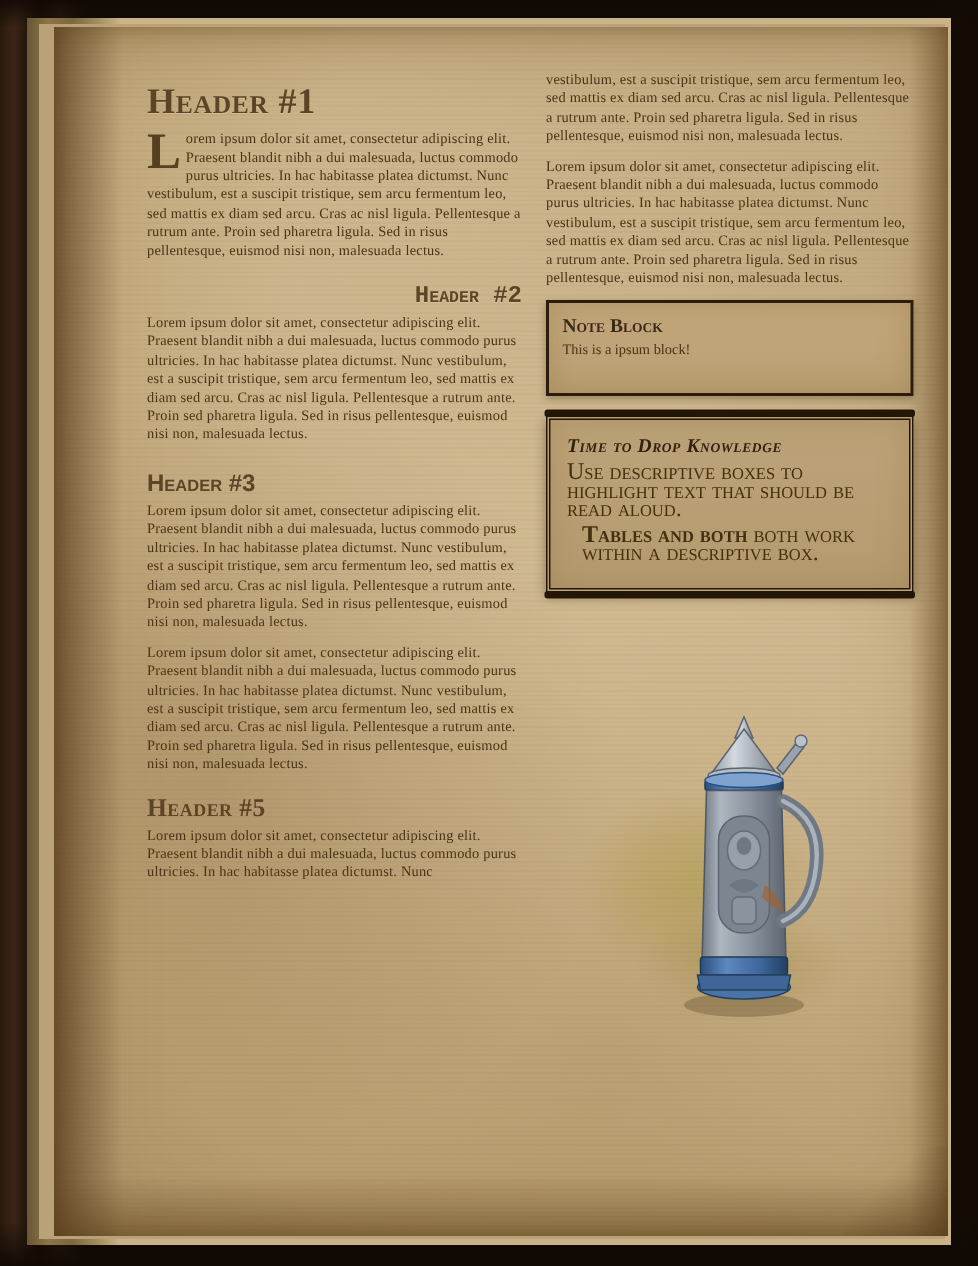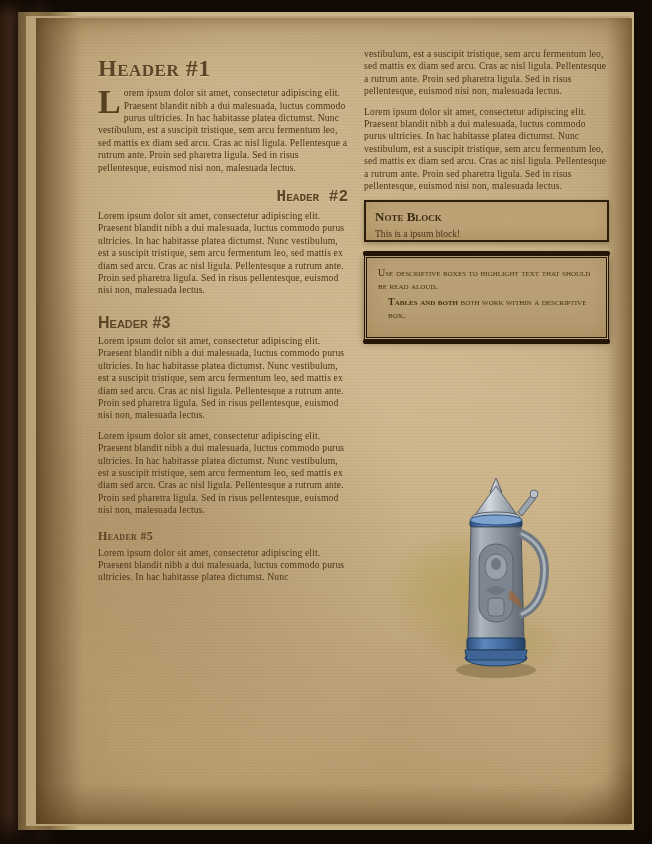--- a/index.html
+++ b/index.html
@@ -113,21 +113,21 @@
     font-size:16px;color:#5c4426;margin:17px 0 3px 0;
   }
   h4.h-title{
     font-family:"Liberation Serif", serif;
     font-variant:small-caps;font-weight:700;
     font-size:14px;color:#5c4426;margin:12px 0 3px 0;
   }
   h5.h-title{
     font-family:"Liberation Serif", serif;
     font-variant:small-caps;font-weight:700;
-    font-size:12px;color:#5c4426;margin:12px 0 3px 0;
+    font-size:17px;color:#5c4426;margin:12px 0 3px 0;
     letter-spacing:.3px;
   }
   p.body{
     font-family:"Liberation Serif", serif;
     font-size:9.6px;
     line-height:12.4px;
     color:#4a3418;
     margin:0 0 8px 0;
     text-align:left;
     letter-spacing:.15px;
@@ -141,21 +141,21 @@
     color:#55401f;
     font-family:"Liberation Serif", serif;
   }
   .col-right p.body{ font-size:9.6px; }
 
   
   .note-block{
     position:relative;
     background:linear-gradient(180deg,#c2a87c,#b99f73);
     border:2px solid #2c1c0c;
-    padding:7px 9px 0 9px;
+    padding:7px 9px 22px 9px;
     box-shadow:0 2px 5px rgba(60,40,15,.35), inset 0 0 20px rgba(140,105,55,.35);
   }
   .note-title{
     font-family:"Liberation Serif", serif;
     font-variant:small-caps;font-weight:700;
     font-size:13px;color:#3b2a13;margin:0 0 3px 0;
   }
   .note-text{
     font-family:"Liberation Serif", serif;
     font-size:9.6px;color:#4a3418;margin:0;line-height:12px;
@@ -179,21 +179,21 @@
     background:#241607;border-radius:2px;
   }
   .desc-title{
     font-family:"Liberation Serif", serif;
     font-variant:small-caps;font-weight:700;font-style:italic;
     font-size:13px;color:#32220e;margin:0 0 4px 0;letter-spacing:.4px;
   }
   .desc-text{
     font-family:"Liberation Serif", serif;
     font-variant:small-caps;
-    font-size:10px;color:#44300f;margin:0 0 4px 0;line-height:12.5px;
+    font-size:16px;color:#44300f;margin:0 0 4px 0;line-height:12.5px;
   }
   .desc-text b{font-weight:700;}
   .desc-text.indent{ padding-left:10px; }
 
   
   .stein-wrap{
     position:absolute;left:330px;top:440px;width:250px;height:235px;
   }
   .stein-stain{
     position:absolute;left:22px;top:72px;width:150px;height:120px;
@@ -254,20 +254,21 @@
         <p class="body">vestibulum, est a suscipit tristique, sem arcu fermentum leo, sed mattis ex diam sed arcu. Cras ac nisl ligula. Pellentesque a rutrum ante. Proin sed pharetra ligula. Sed in risus pellentesque, euismod nisi non, malesuada lectus.</p>
 
         <p class="body">Lorem ipsum dolor sit amet, consectetur adipiscing elit. Praesent blandit nibh a dui malesuada, luctus commodo purus ultricies. In hac habitasse platea dictumst. Nunc vestibulum, est a suscipit tristique, sem arcu fermentum leo, sed mattis ex diam sed arcu. Cras ac nisl ligula. Pellentesque a rutrum ante. Proin sed pharetra ligula. Sed in risus pellentesque, euismod nisi non, malesuada lectus.</p>
 
         <div class="note-block">
           <div class="note-title">Note Block</div>
           <p class="note-text">This is a ipsum block!</p>
         </div>
 
         <div class="desc-box">
+          <div class="desc-title">Time to Drop Knowledge</div>
           <p class="desc-text">Use descriptive boxes to highlight text that should be read aloud.</p>
           <p class="desc-text indent"><b>Tables and both</b><span> both work within a descriptive box.</span></p>
         </div>
       </div>
 
       <div class="stein-wrap">
         <div class="stein-stain"></div>
         <div class="stein-stain2"></div>
         <svg class="stein" width="110" height="210" viewBox="0 0 110 210">
           <defs>

